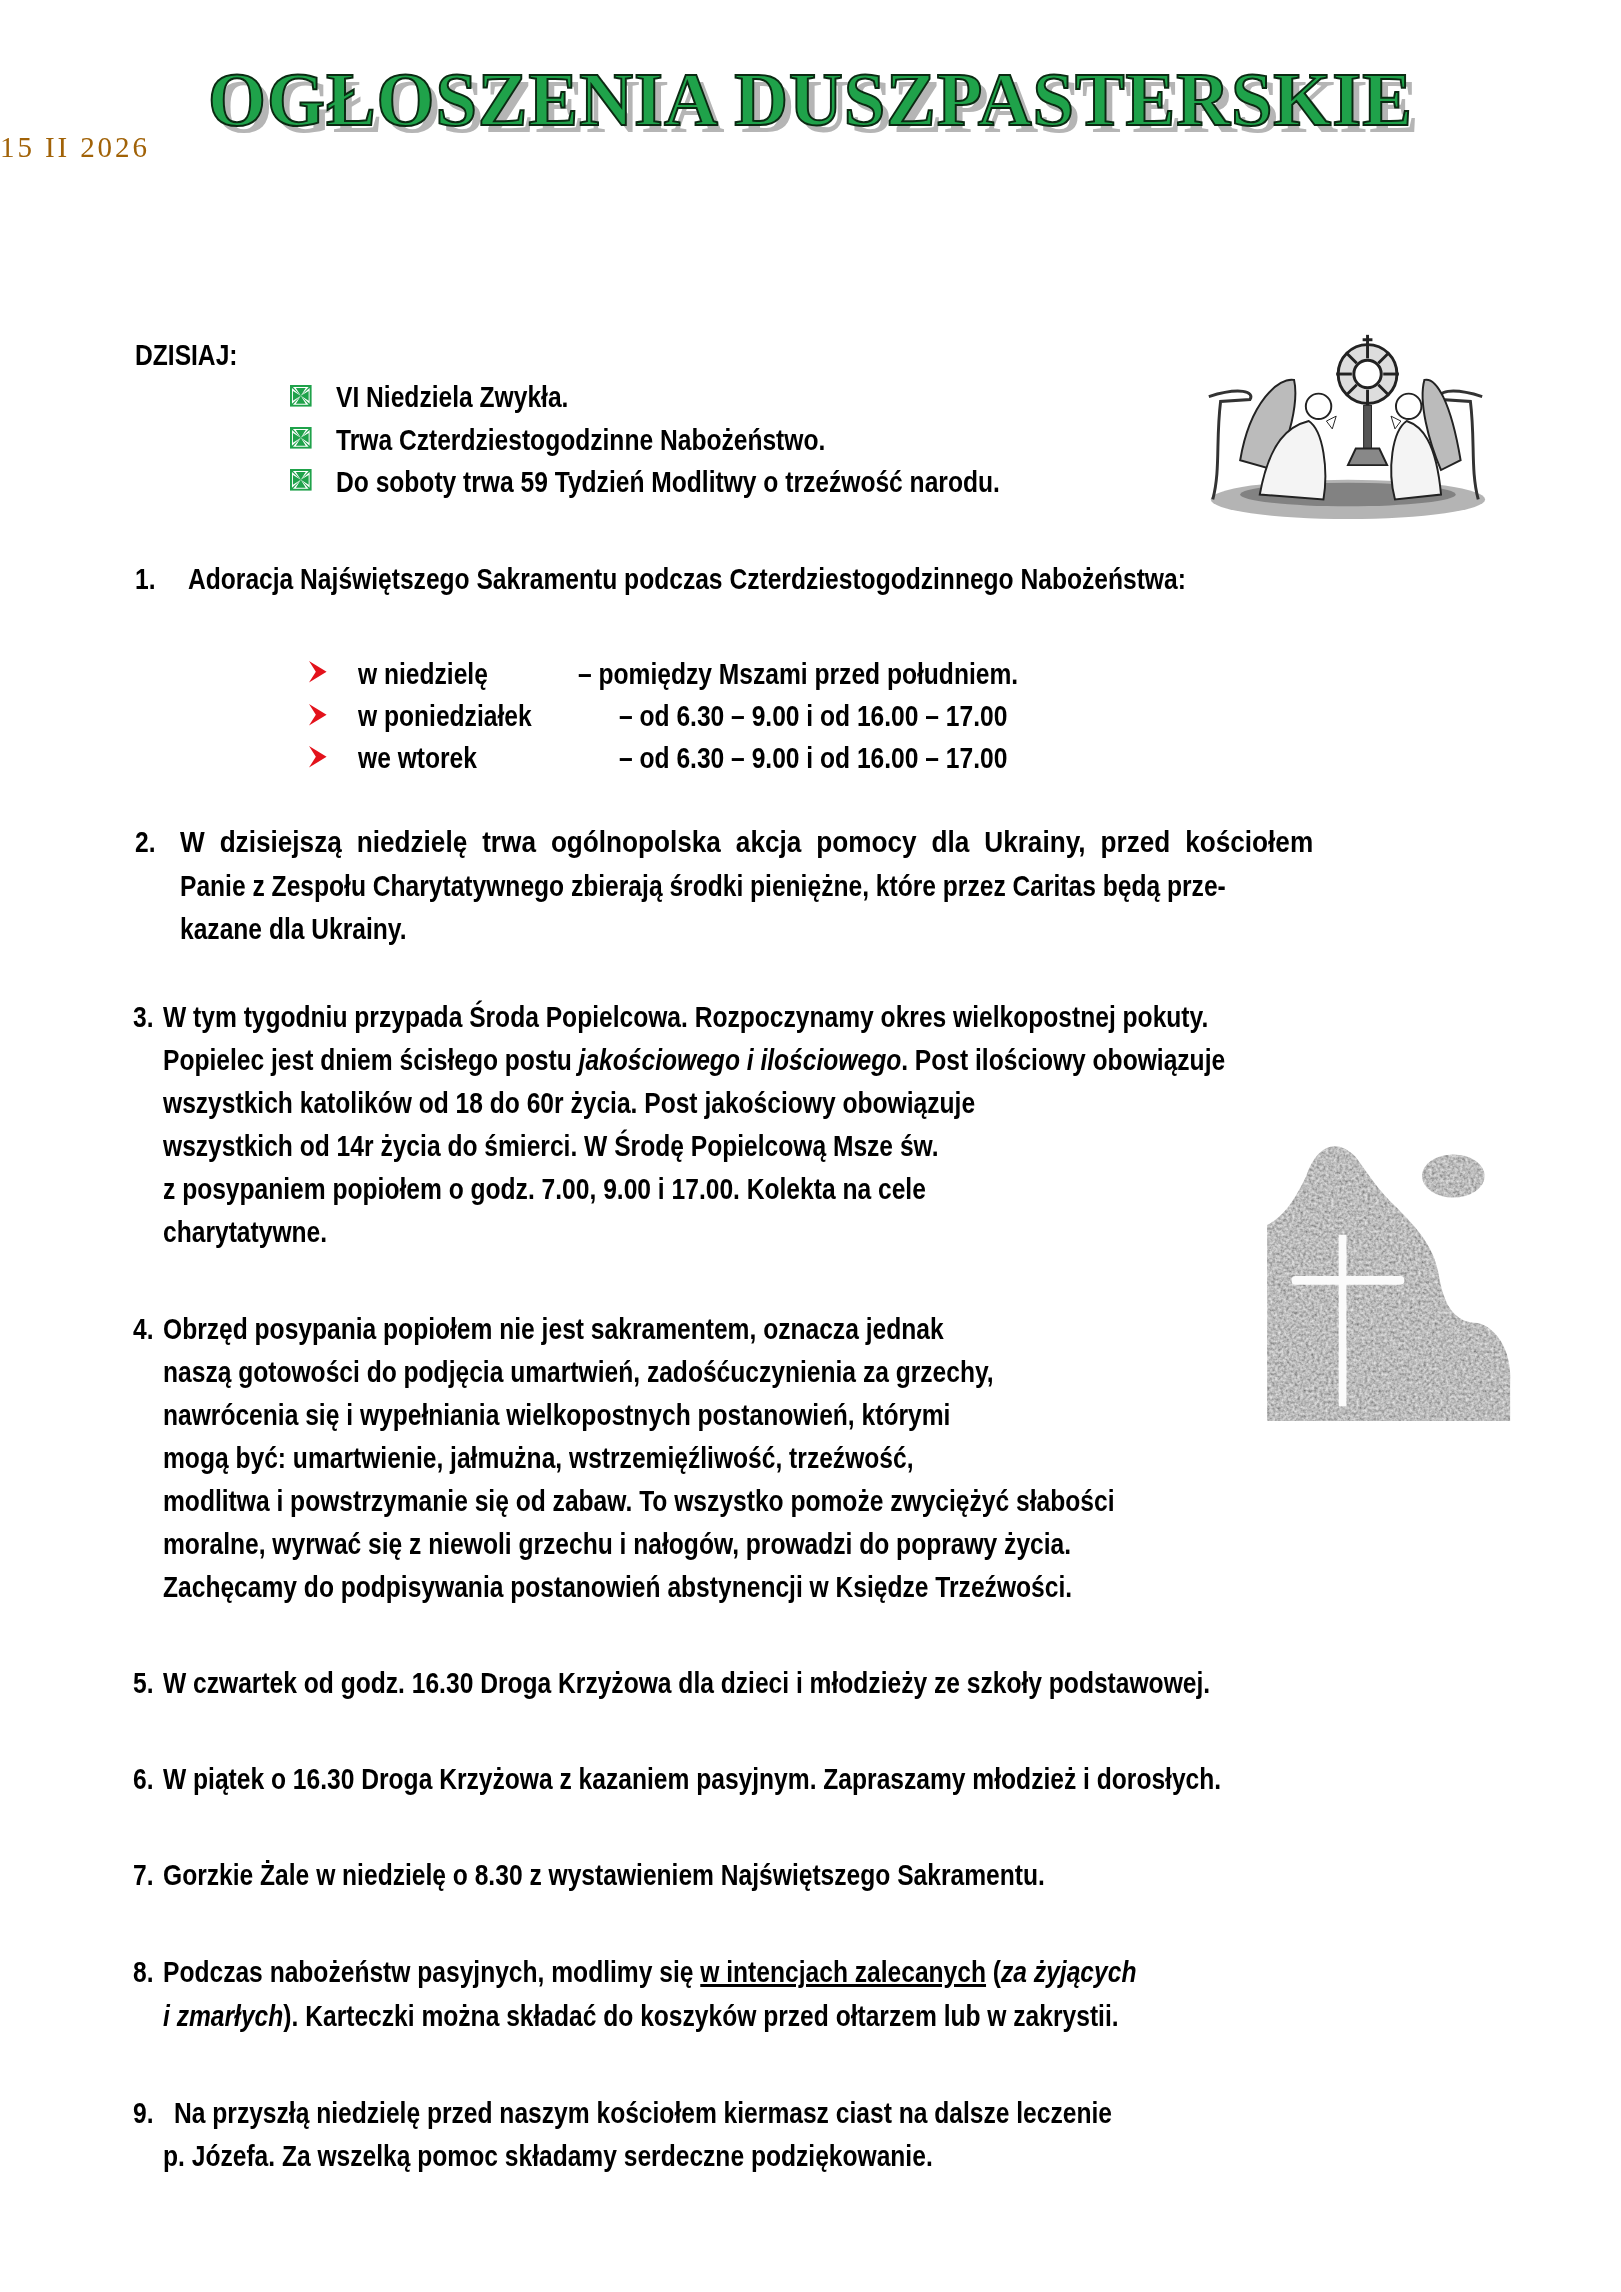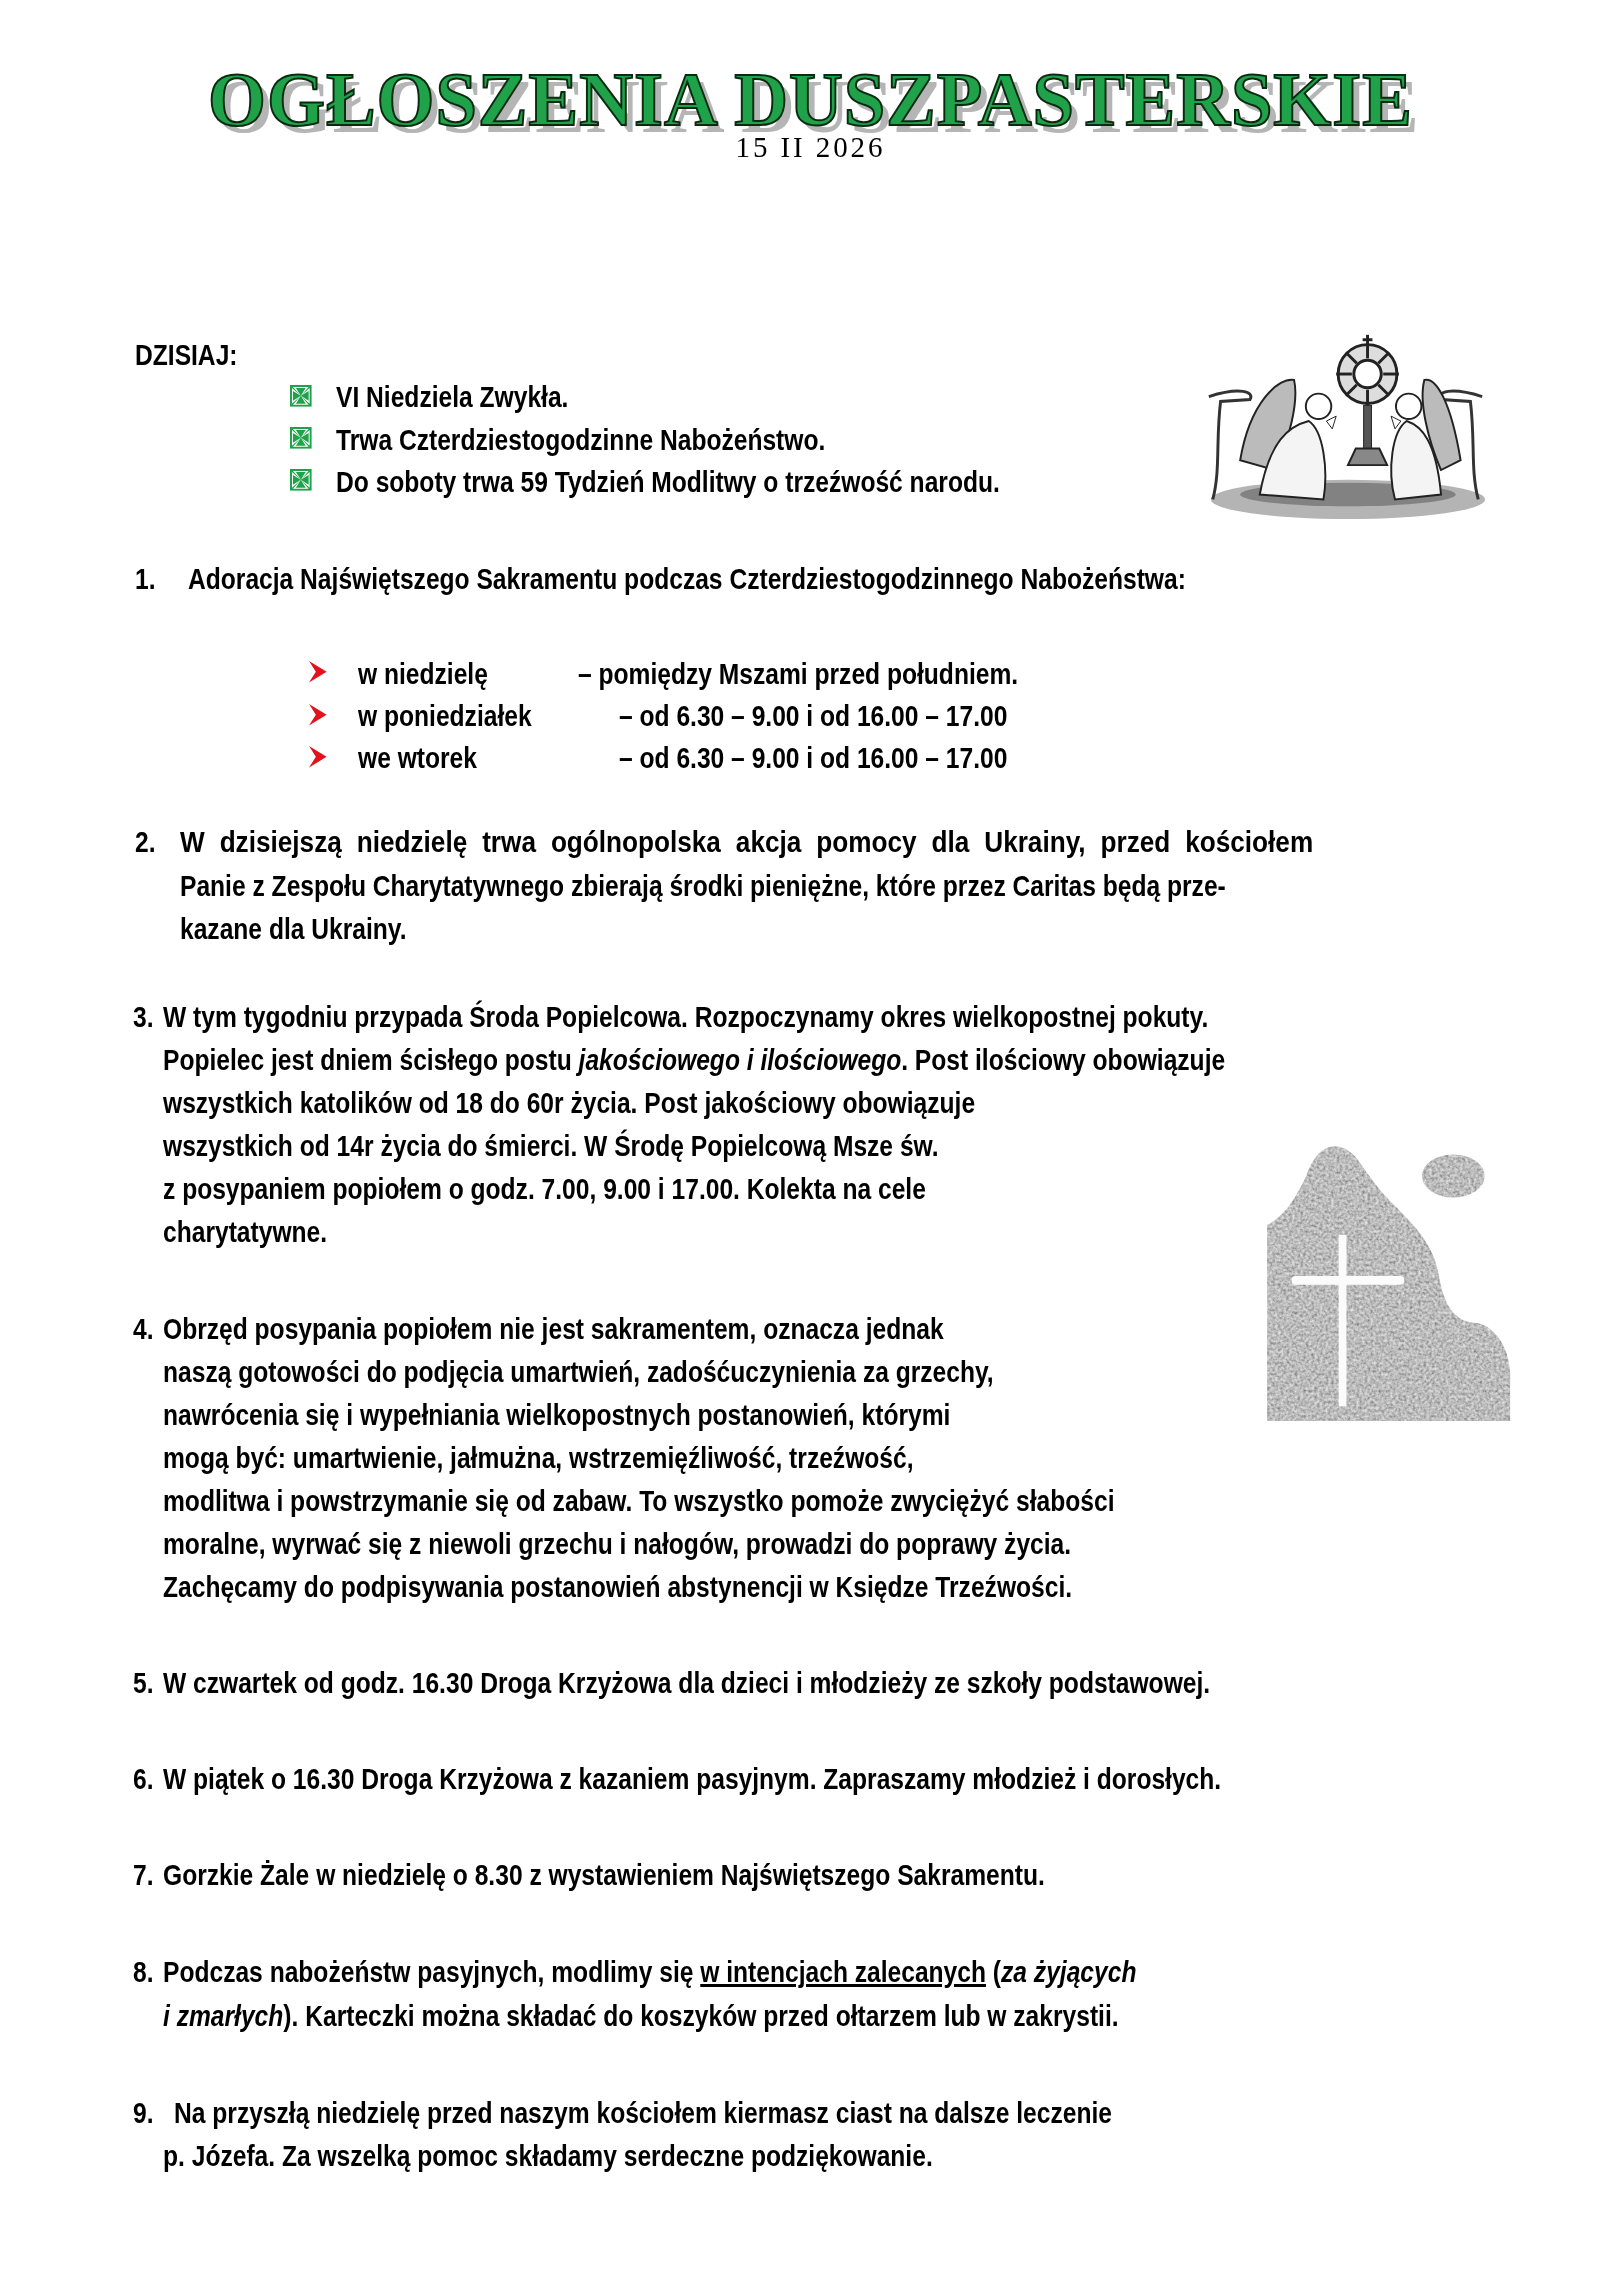--- a/index.html
+++ b/index.html
@@ -7,23 +7,23 @@
            font-family: "Liberation Sans", sans-serif; color: #000; }
     .title {
       position: absolute; left: 0; top: 61px; width: 1621px; text-align: center;
       font-family: "Liberation Serif", serif; font-weight: bold; font-size: 76px;
       letter-spacing: 1px; color: #1fa24a; transform: scaleX(0.98);
       -webkit-text-stroke: 2px #0b2a12;
       text-shadow: 6.9px 6.9px 0 #b5b5b5;
       line-height: 1;
     }
     .date {
-      position: absolute; left: 0; top: 133px; width: 1621px; text-align: center;
+      position: absolute; left: 0; top: 133px; width: 1621px; text-align: left;
       font-family: "Liberation Serif", serif; font-size: 29px; letter-spacing: 2.9px;
-      color: #000000; line-height: 1;
+      color: #a16207; line-height: 1;
     }
     .txt { position: absolute; font-weight: bold; font-size: 30px; line-height: 43px;
            white-space: nowrap; transform-origin: left top; transform: scaleX(0.82); }
     .arrow { position: absolute; width: 17.6px; height: 21.6px; }
     .it { font-style: italic; }
     .ul { text-decoration: underline; text-decoration-thickness: 2.9px; }
     .img-box { position: absolute; }
   </style>
 </head>
 <body>

